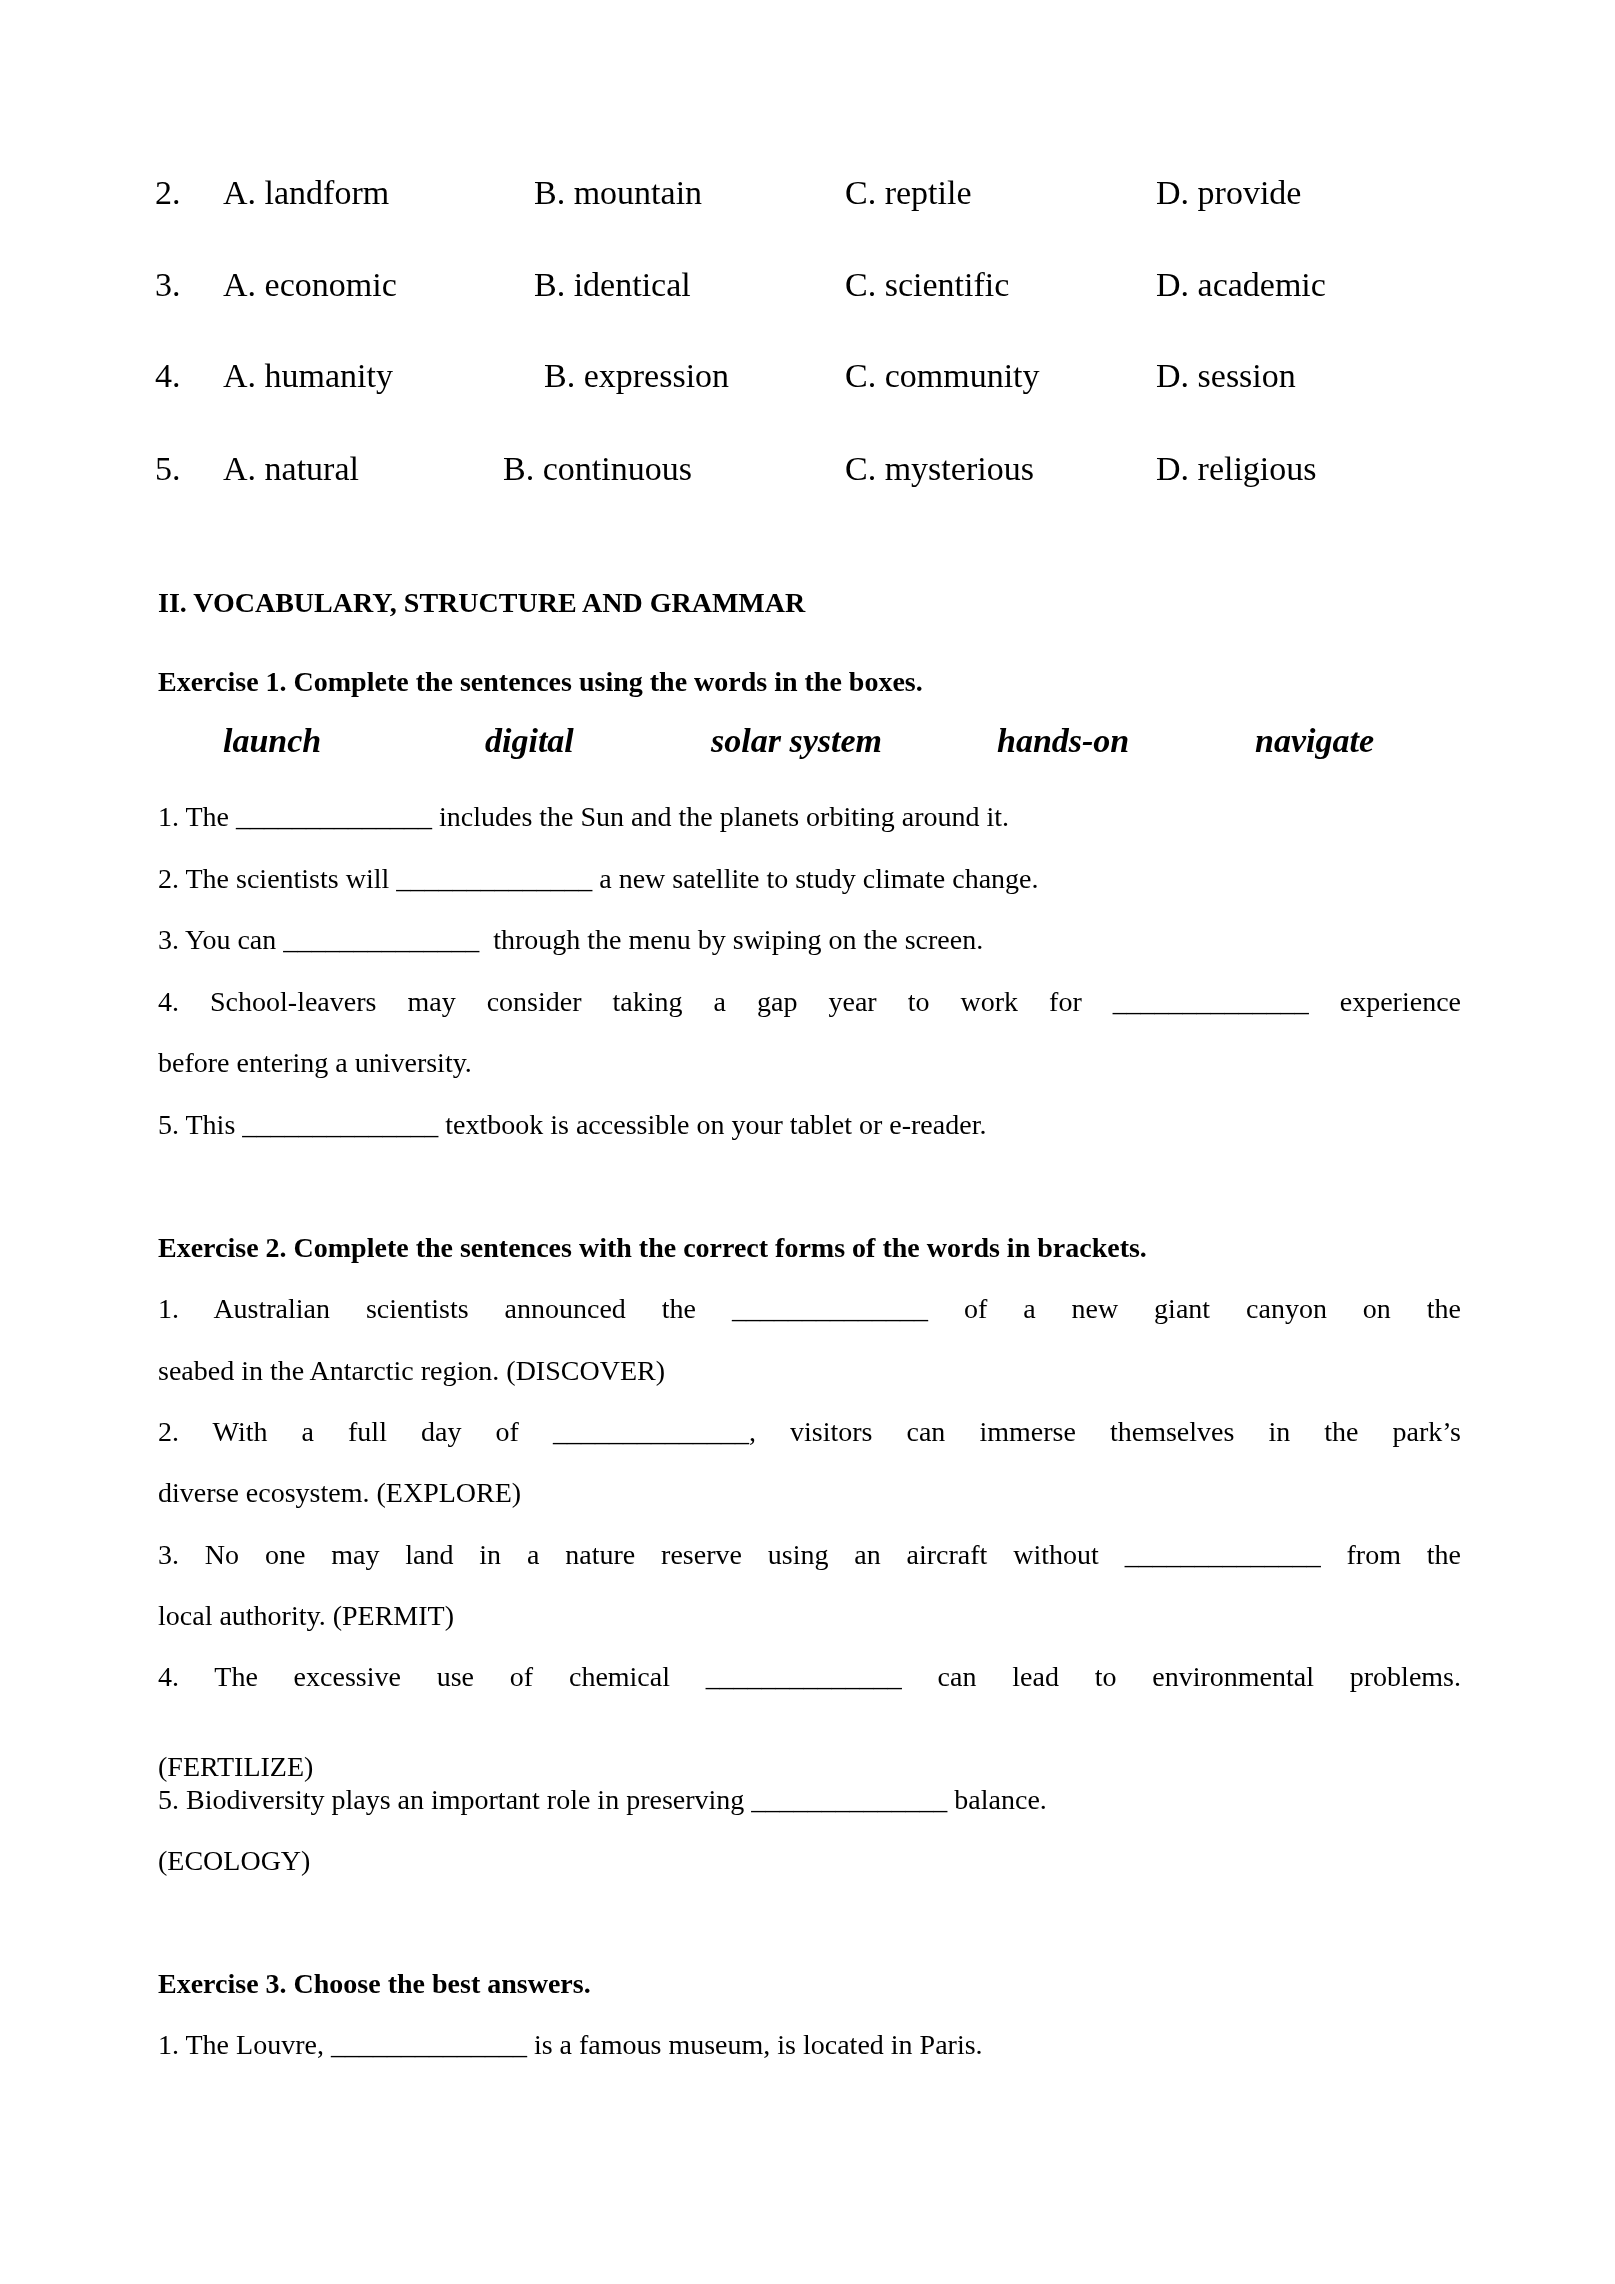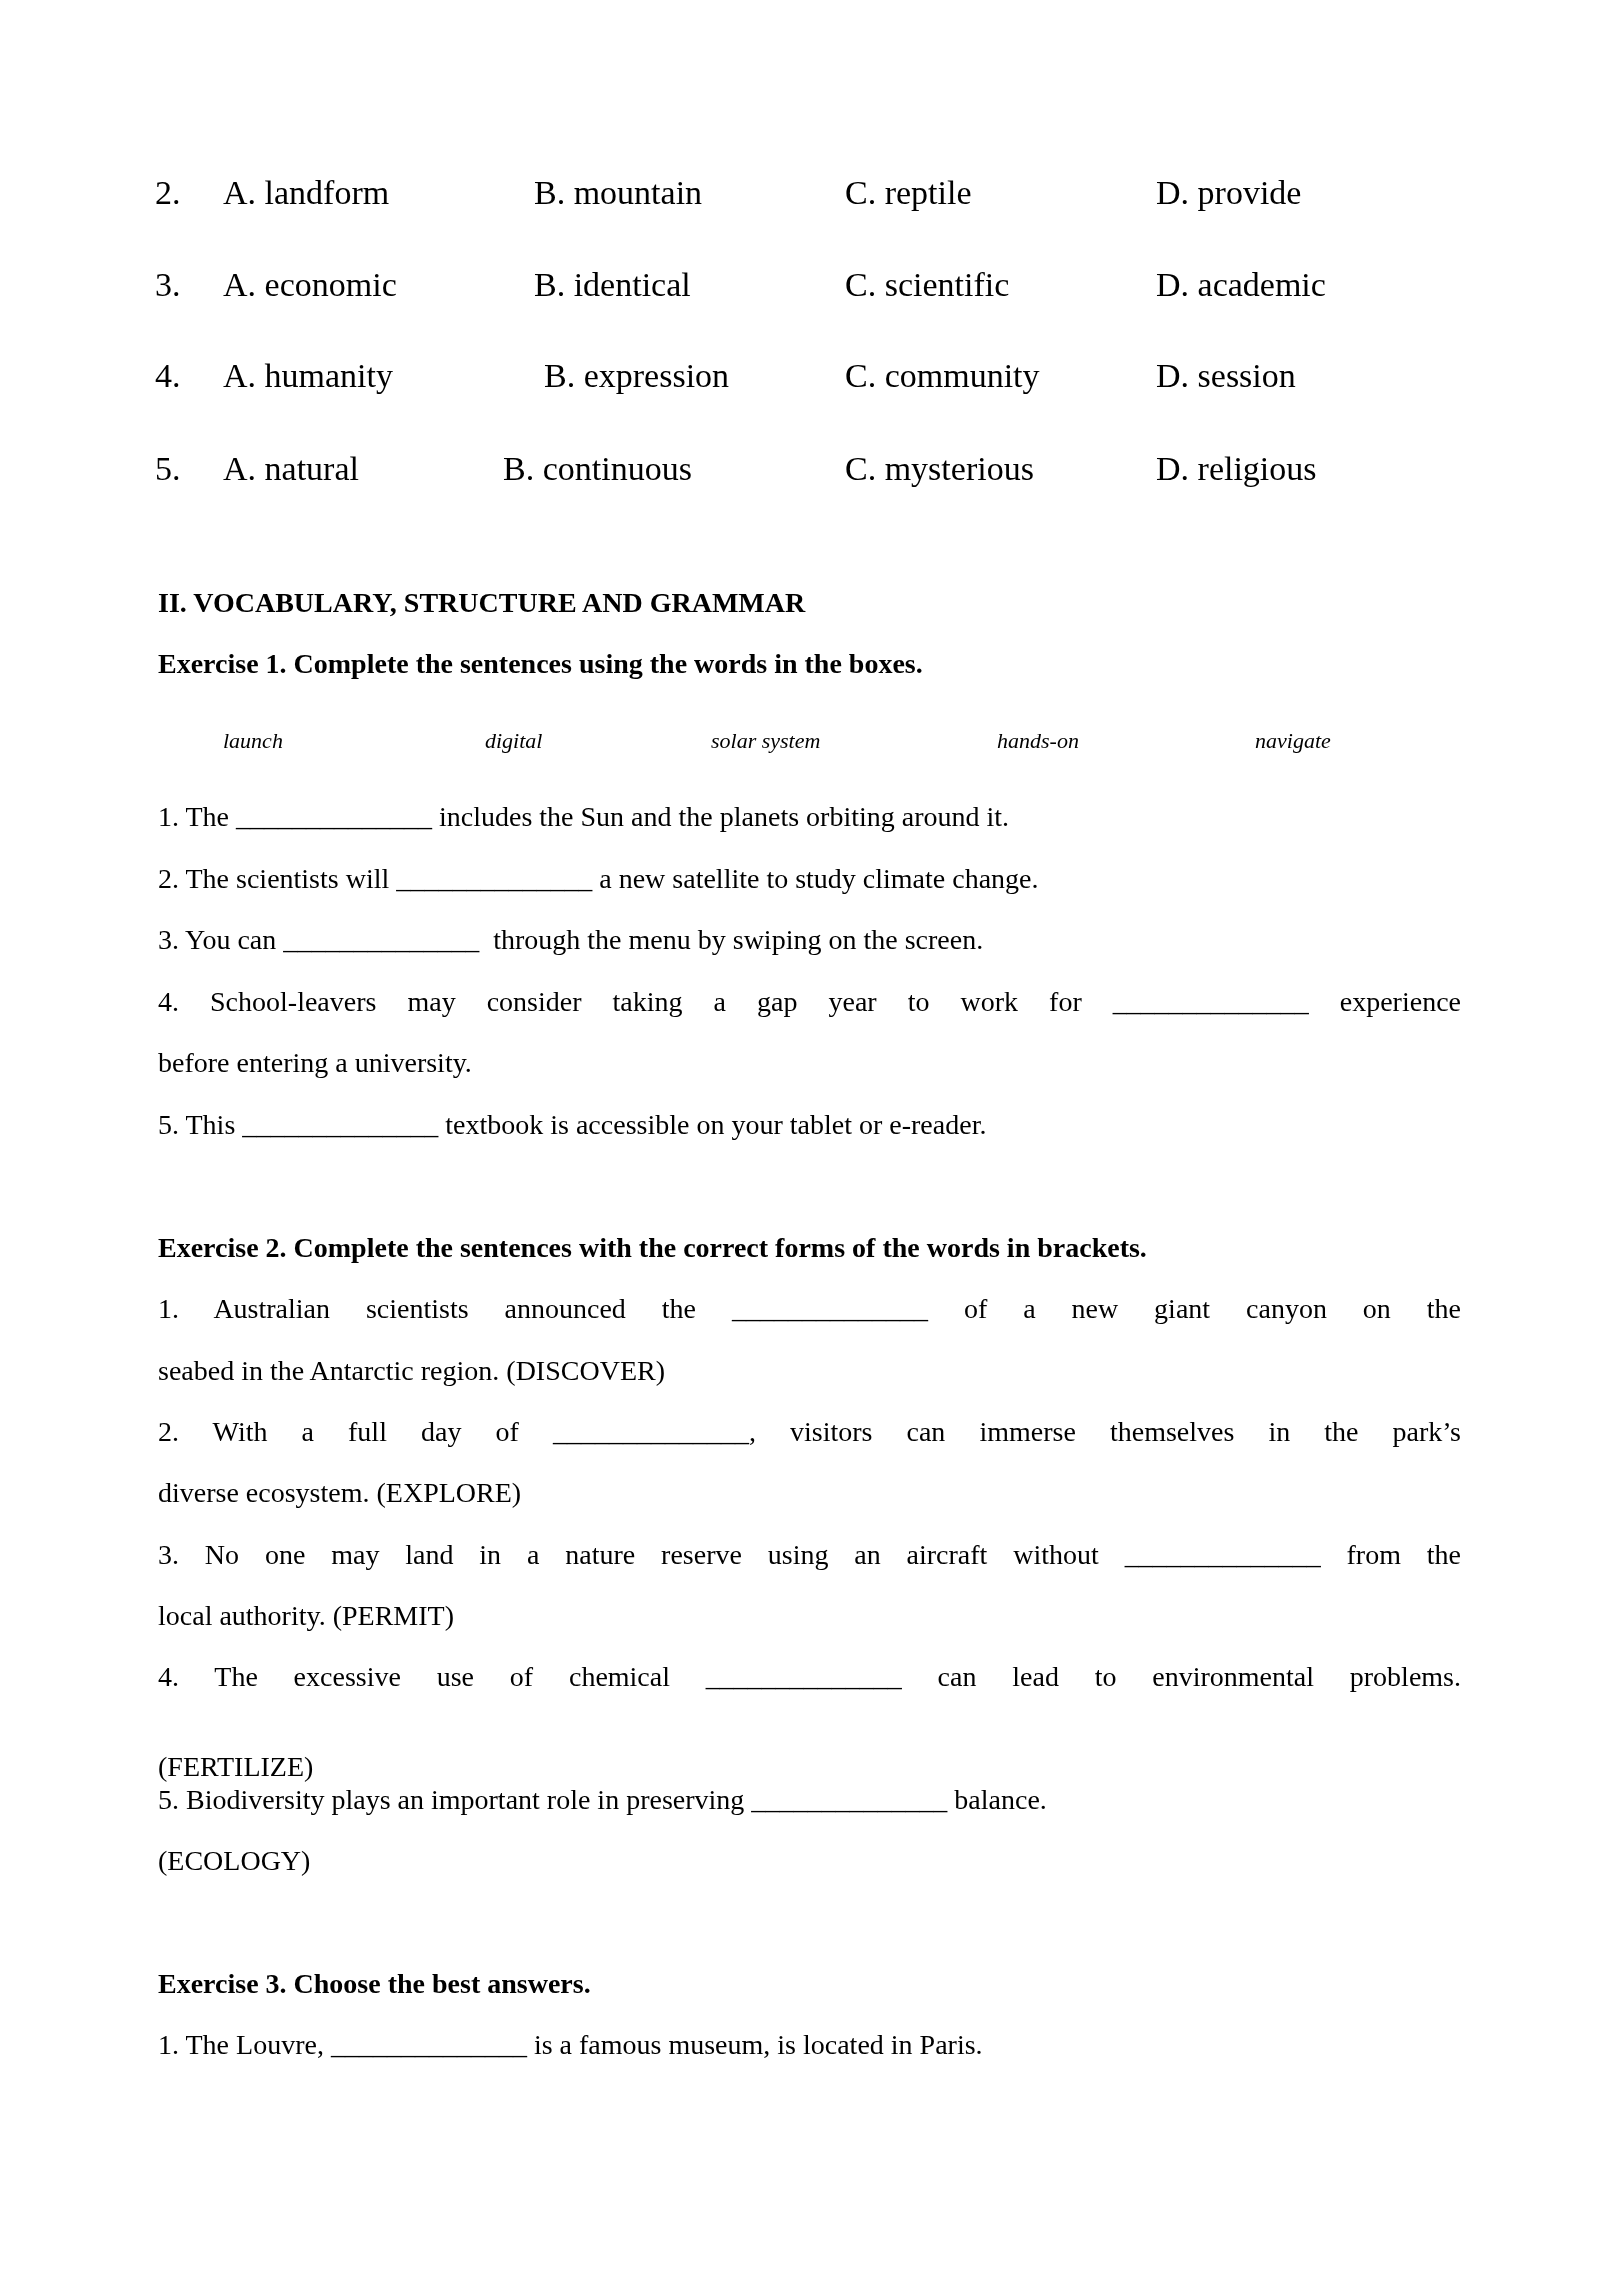--- a/index.html
+++ b/index.html
@@ -2,21 +2,21 @@
 <html style="font-size:12.5px"><head>
 <meta charset="utf-8">
 <style>
   html, body { margin: 0; padding: 0; background: #ffffff; }
   body { width: 1616px; height: 2284px; position: relative; overflow: hidden;
          font-family: "Liberation Serif", "DejaVu Serif", serif; color: #000000; }
   .ln { position: absolute; left: 158px; font-size: 28px; line-height: 39px; height: 39px; white-space: pre; }
   .full { width: 1303px; text-align: justify; text-align-last: justify; white-space: normal; }
   .bold { font-weight: bold; }
   .opt { position: absolute; font-size: 34px; line-height: 39px; white-space: pre; }
-  .word { position: absolute; font-size: 22px; line-height: 39px; font-style: italic; white-space: pre; }
+  .word { position: absolute; font-size: 34px; line-height: 39px; font-style: italic; white-space: pre; font-weight: bold; }
 </style>
 </head>
 <body>
 
 <div>
   <span class="opt" style="left:155px; top:173px;">2.</span>
   <span class="opt" style="left:223px; top:173px;">A. landform</span>
   <span class="opt" style="left:534px; top:173px;">B. mountain</span>
   <span class="opt" style="left:845px; top:173px;">C. reptile</span>
   <span class="opt" style="left:1156px; top:173px;">D. provide</span>
@@ -38,21 +38,21 @@
 <div>
   <span class="opt" style="left:155px; top:449px;">5.</span>
   <span class="opt" style="left:223px; top:449px;">A. natural</span>
   <span class="opt" style="left:503px; top:449px;">B. continuous</span>
   <span class="opt" style="left:845px; top:449px;">C. mysterious</span>
   <span class="opt" style="left:1156px; top:449px;">D. religious</span>
 </div>
 
 <div class="ln bold" style="top:583px;">II. VOCABULARY, STRUCTURE AND GRAMMAR</div>
 
-<div class="ln bold" style="top:644px;">Exercise 1. Complete the sentences using the words in the boxes.</div>
+<div class="ln bold" style="top:662px;">Exercise 1. Complete the sentences using the words in the boxes.</div>
 <div>
   <span class="word" style="left:223px; top:721px;">launch</span>
   <span class="word" style="left:485px; top:721px;">digital</span>
   <span class="word" style="left:711px; top:721px;">solar system</span>
   <span class="word" style="left:997px; top:721px;">hands-on</span>
   <span class="word" style="left:1255px; top:721px;">navigate</span>
 </div>
 <div class="ln" style="top:797px;">1. The ______________ includes the Sun and the planets orbiting around it.</div>
 <div class="ln" style="top:859px;">2. The scientists will ______________ a new satellite to study climate change.</div>
 <div class="ln" style="top:920px;">3. You can ______________  through the menu by swiping on the screen.</div>

